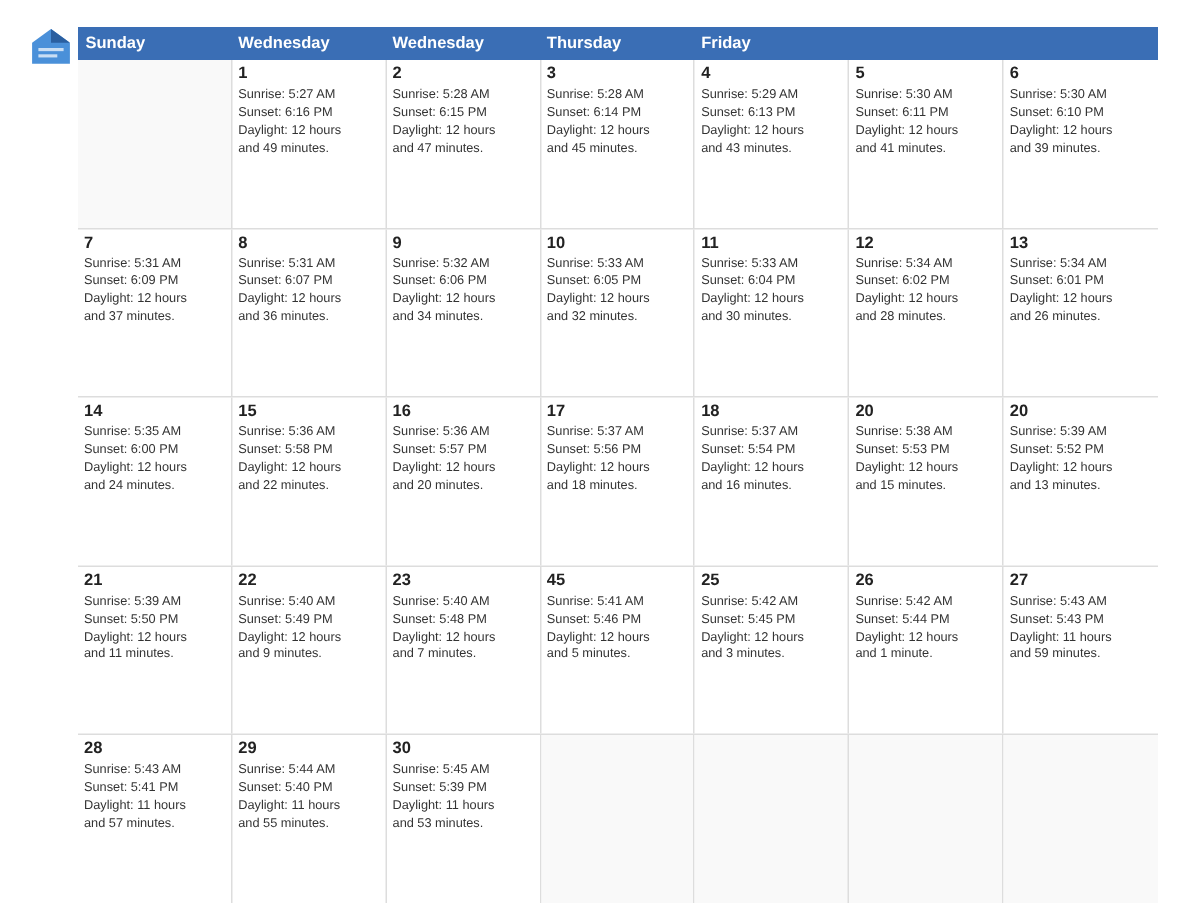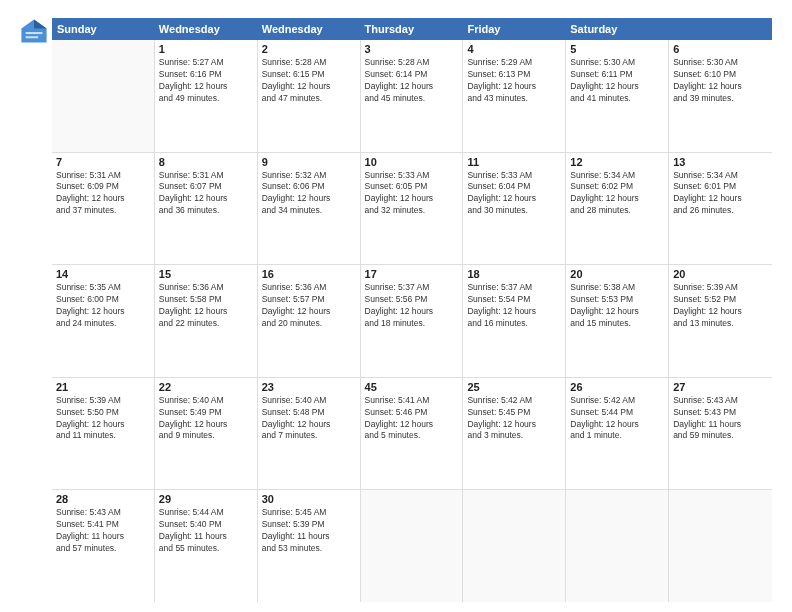--- a/index.html
+++ b/index.html
@@ -136,21 +136,20 @@
     </div>
   </div>
 
   <div class="calendar">
     <div class="cal-header">
       <div class="cal-header-cell">Sunday</div>
       <div class="cal-header-cell">Wednesday</div>
       <div class="cal-header-cell">Wednesday</div>
       <div class="cal-header-cell">Thursday</div>
       <div class="cal-header-cell">Friday</div>
-      <div class="cal-header-cell">Saturday</div>
     </div>
     <div class="cal-body" id="cal-body">
     <div class="cal-row">
           <div class="cal-cell empty"></div>
           <div class="cal-cell">
             <span class="day-num">1</span>
             <div class="cell-info" style="white-space: pre-line;">Sunrise: 5:27 AM
 Sunset: 6:16 PM
 Daylight: 12 hours
 and 49 minutes.</div>

